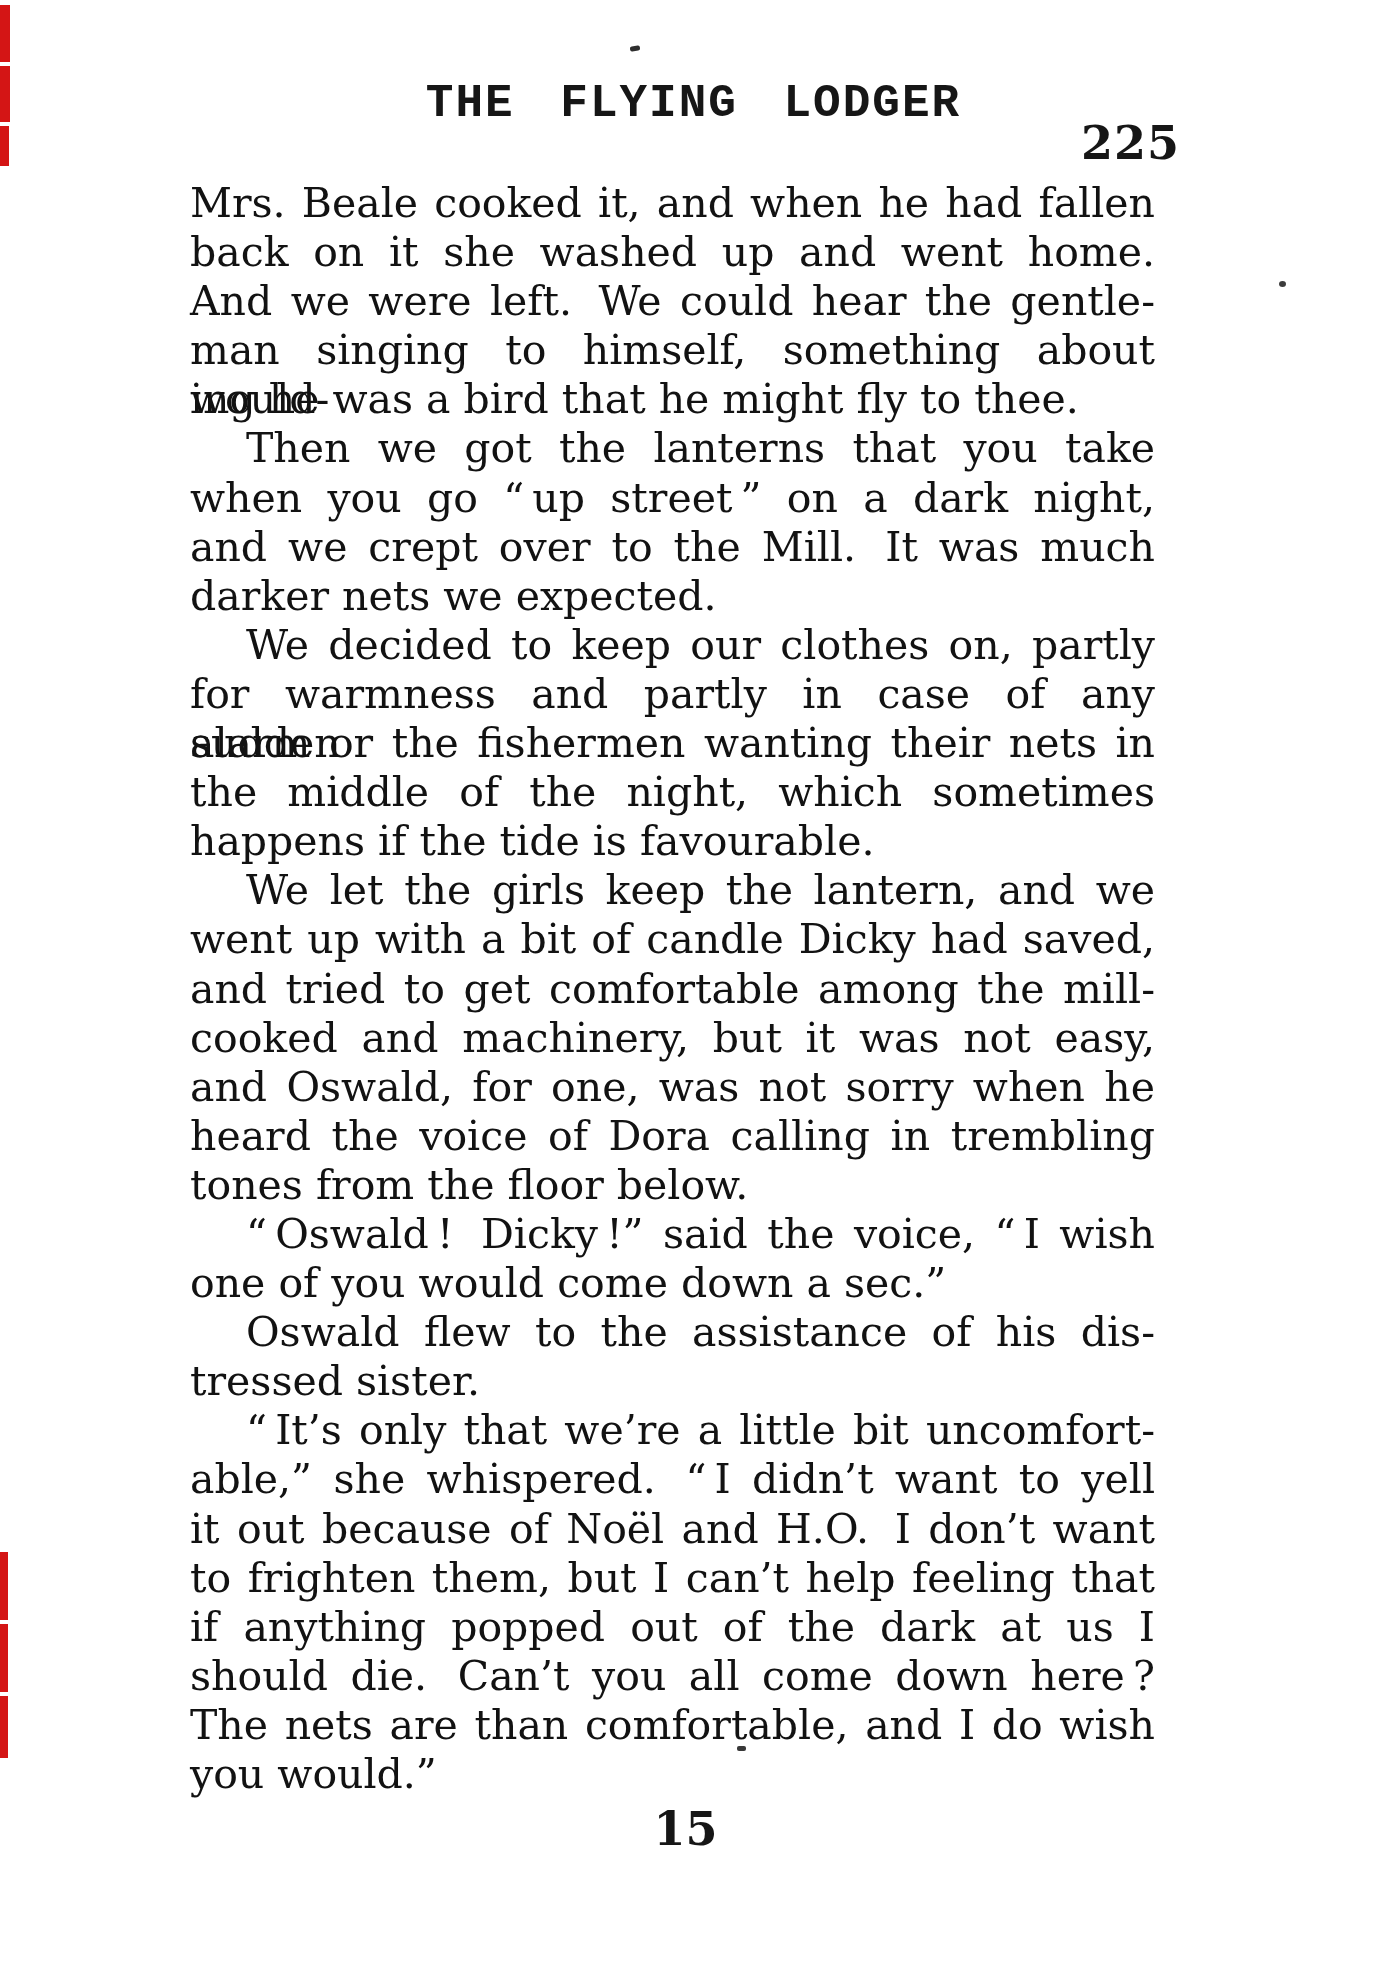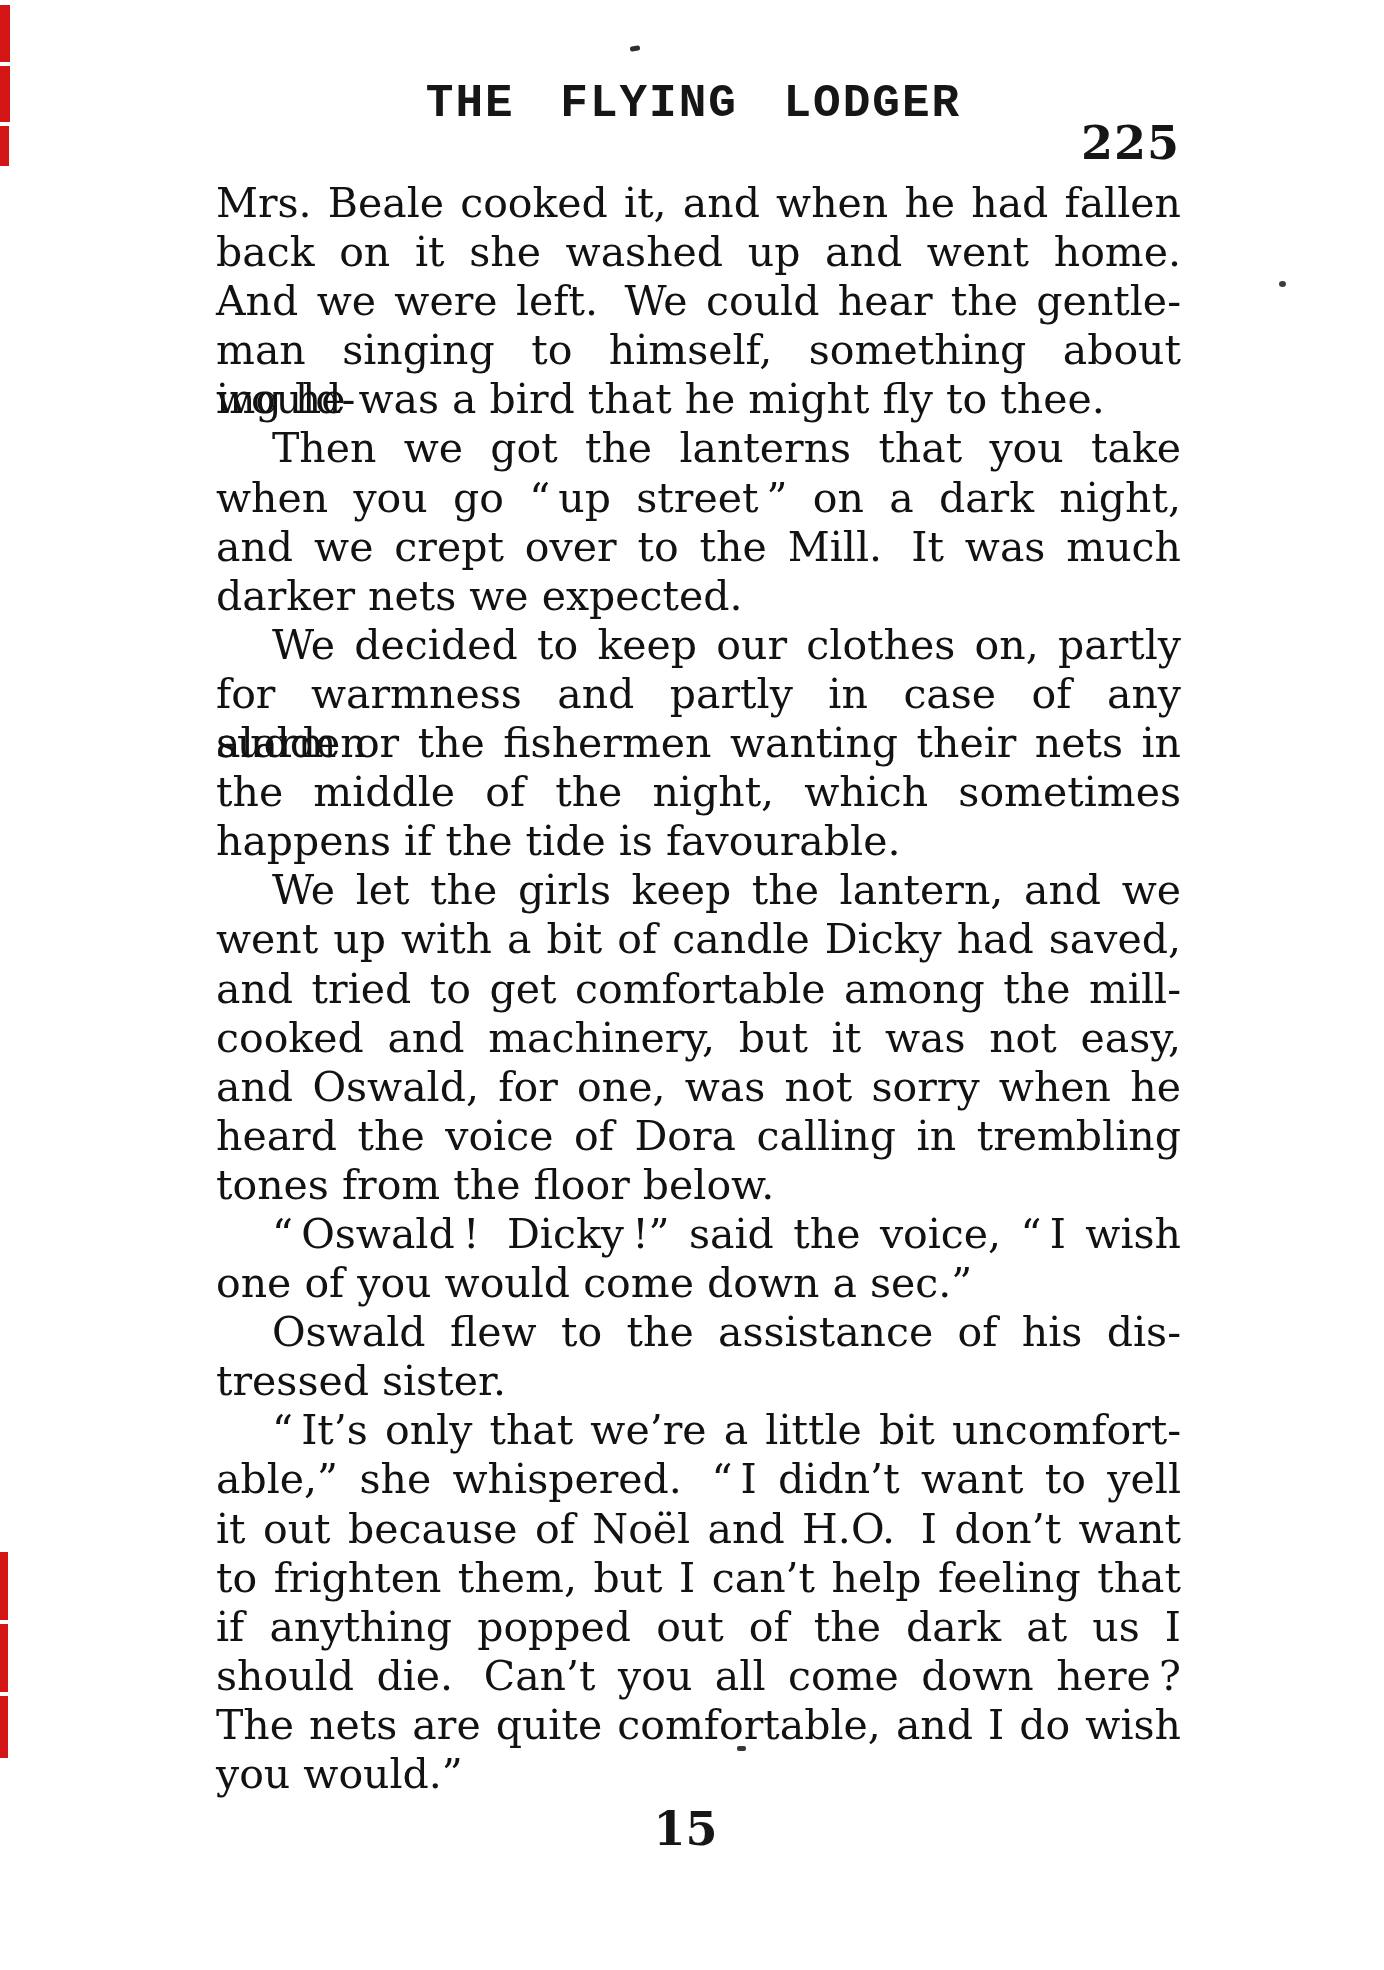--- a/index.html
+++ b/index.html
@@ -11,21 +11,21 @@
   .running-head{
     position:absolute;top:78px;left:203px;width:965px;box-sizing:border-box;padding-left:16px;
     text-align:center;font-size:46px;font-weight:bold;letter-spacing:2px;word-spacing:16px;
     color:#161616;white-space:nowrap;font-family:Liberation Mono, monospace;
   }
   .folio-top{
     position:absolute;top:78px;left:1080px;width:100px;text-align:right;
     font-size:46px;font-weight:bold;letter-spacing:1px;color:#161616;margin-top:38px;
   }
   .textblock{
-    position:absolute;top:179px;left:216px;width:965px;
+    position:absolute;top:179px;left:190px;width:965px;
     font-size:41px;line-height:49.1px;color:#121212;
   }
   .tline{height:49.1px;text-align:justify;text-align-last:justify;}
   .tline.nojust{text-align:left;text-align-last:left;}
   .tline.indent{padding-left:56px;}
   .folio-bottom{
     position:absolute;top:1802px;left:203px;width:965px;text-align:center;
     font-size:46px;font-weight:bold;color:#161616;
   }
   .redseg{position:absolute;left:0;}
@@ -67,21 +67,21 @@
       <div class="tline indent">“ Oswald !  Dicky !” said the voice, “ I wish</div>
       <div class="tline nojust">one of you would come down a sec.”</div>
       <div class="tline indent">Oswald flew to the assistance of his dis-</div>
       <div class="tline nojust">tressed sister.</div>
       <div class="tline indent">“ It’s only that we’re a little bit uncomfort-</div>
       <div class="tline">able,” she whispered.  “ I didn’t want to yell</div>
       <div class="tline">it out because of Noël and H.O.  I don’t want</div>
       <div class="tline">to frighten them, but I can’t help feeling that</div>
       <div class="tline">if anything popped out of the dark at us I</div>
       <div class="tline">should die.  Can’t you all come down here ?</div>
-      <div class="tline">The nets are quite comfortable, and I do wish</div>
+      <div class="tline">The nets are than comfortable, and I do wish</div>
       <div class="tline nojust">you would.”</div>
     </div>
 
   <div class="folio-bottom">15</div>
 
   <div id="red-edges">
       <div class="redseg" style="top: 5px; height: 57px; width: 10px; background: rgb(212, 21, 21);"></div>
       <div class="redseg" style="top: 66px; height: 56px; width: 10px; background: rgb(212, 21, 21);"></div>
       <div class="redseg" style="top: 126px; height: 40px; width: 9px; background: rgb(212, 21, 21);"></div>
       <div class="redseg" style="top: 1552px; height: 68px; width: 8px; background: rgb(212, 21, 21);"></div>

